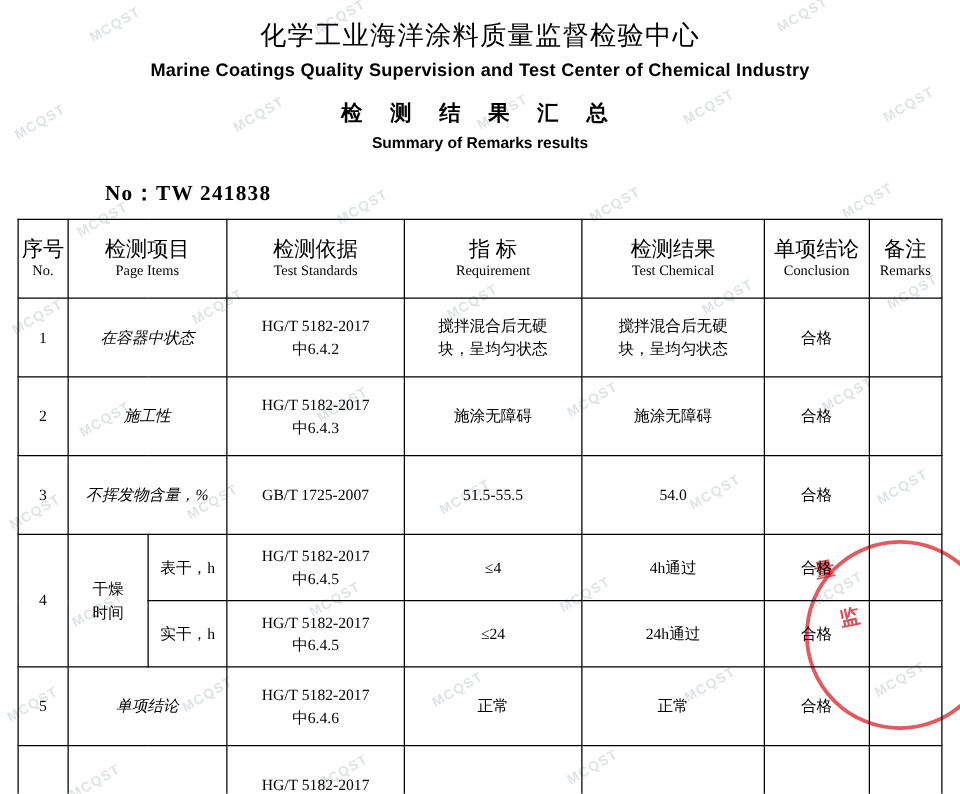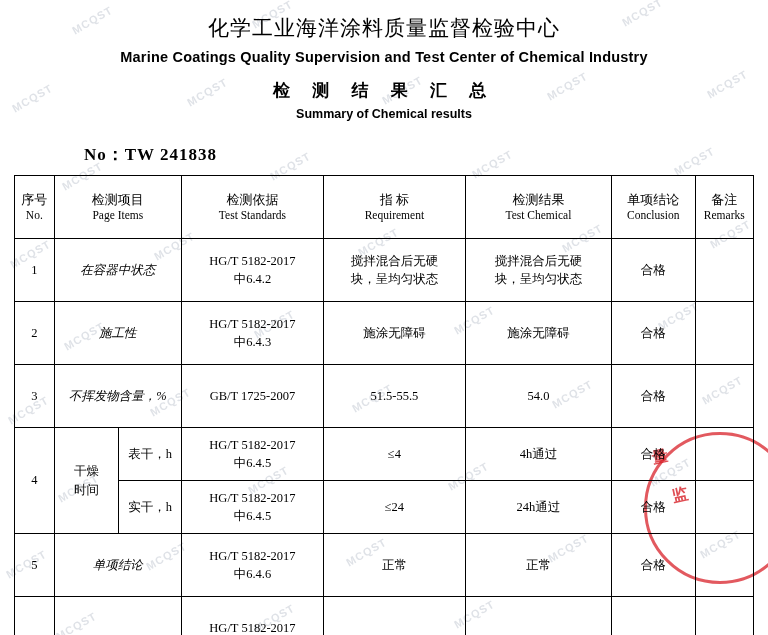--- a/index.html
+++ b/index.html
@@ -102,21 +102,21 @@
   table.results td, table.results th {
     border: 1px solid #000;
     text-align: center;
     vertical-align: middle;
     font-family: "Liberation Serif", serif;
     font-size: 12.5px;
     padding: 2px 2px;
   }
   .hdr td { height: 58px; }
   .hdr .cn {
-    font-size: 13px;
+    font-size: 17px;
     display: block;
     line-height: 1.25;
   }
   .hdr .en {
     font-family: "Liberation Serif", serif;
     font-size: 11.5px;
     display: block;
     line-height: 1.25;
   }
   .row td { height: 58px; }
@@ -215,21 +215,21 @@
   <div class="seal-ring"></div>
   <div class="seal-text">量</div>
   <div class="seal-text" style="left:28px; top:54px;">监</div>
 </div>
 
 <div class="doc">
 
   <div class="title-cn">化学工业海洋涂料质量监督检验中心</div>
   <div class="title-en">Marine Coatings Quality Supervision and Test Center of Chemical Industry</div>
   <div class="subtitle-cn">检 测 结 果 汇 总</div>
-  <div class="subtitle-en">Summary of Chemical results</div>
+  <div class="subtitle-en">Summary of Remarks results</div>
 
   <div class="meta-row">
     <div class="report-no">No：TW  241838</div>
   </div>
 
   <table class="results">
     <colgroup>
       <col class="no-col">
         <col class="sub-a">
         <col class="sub-b">

